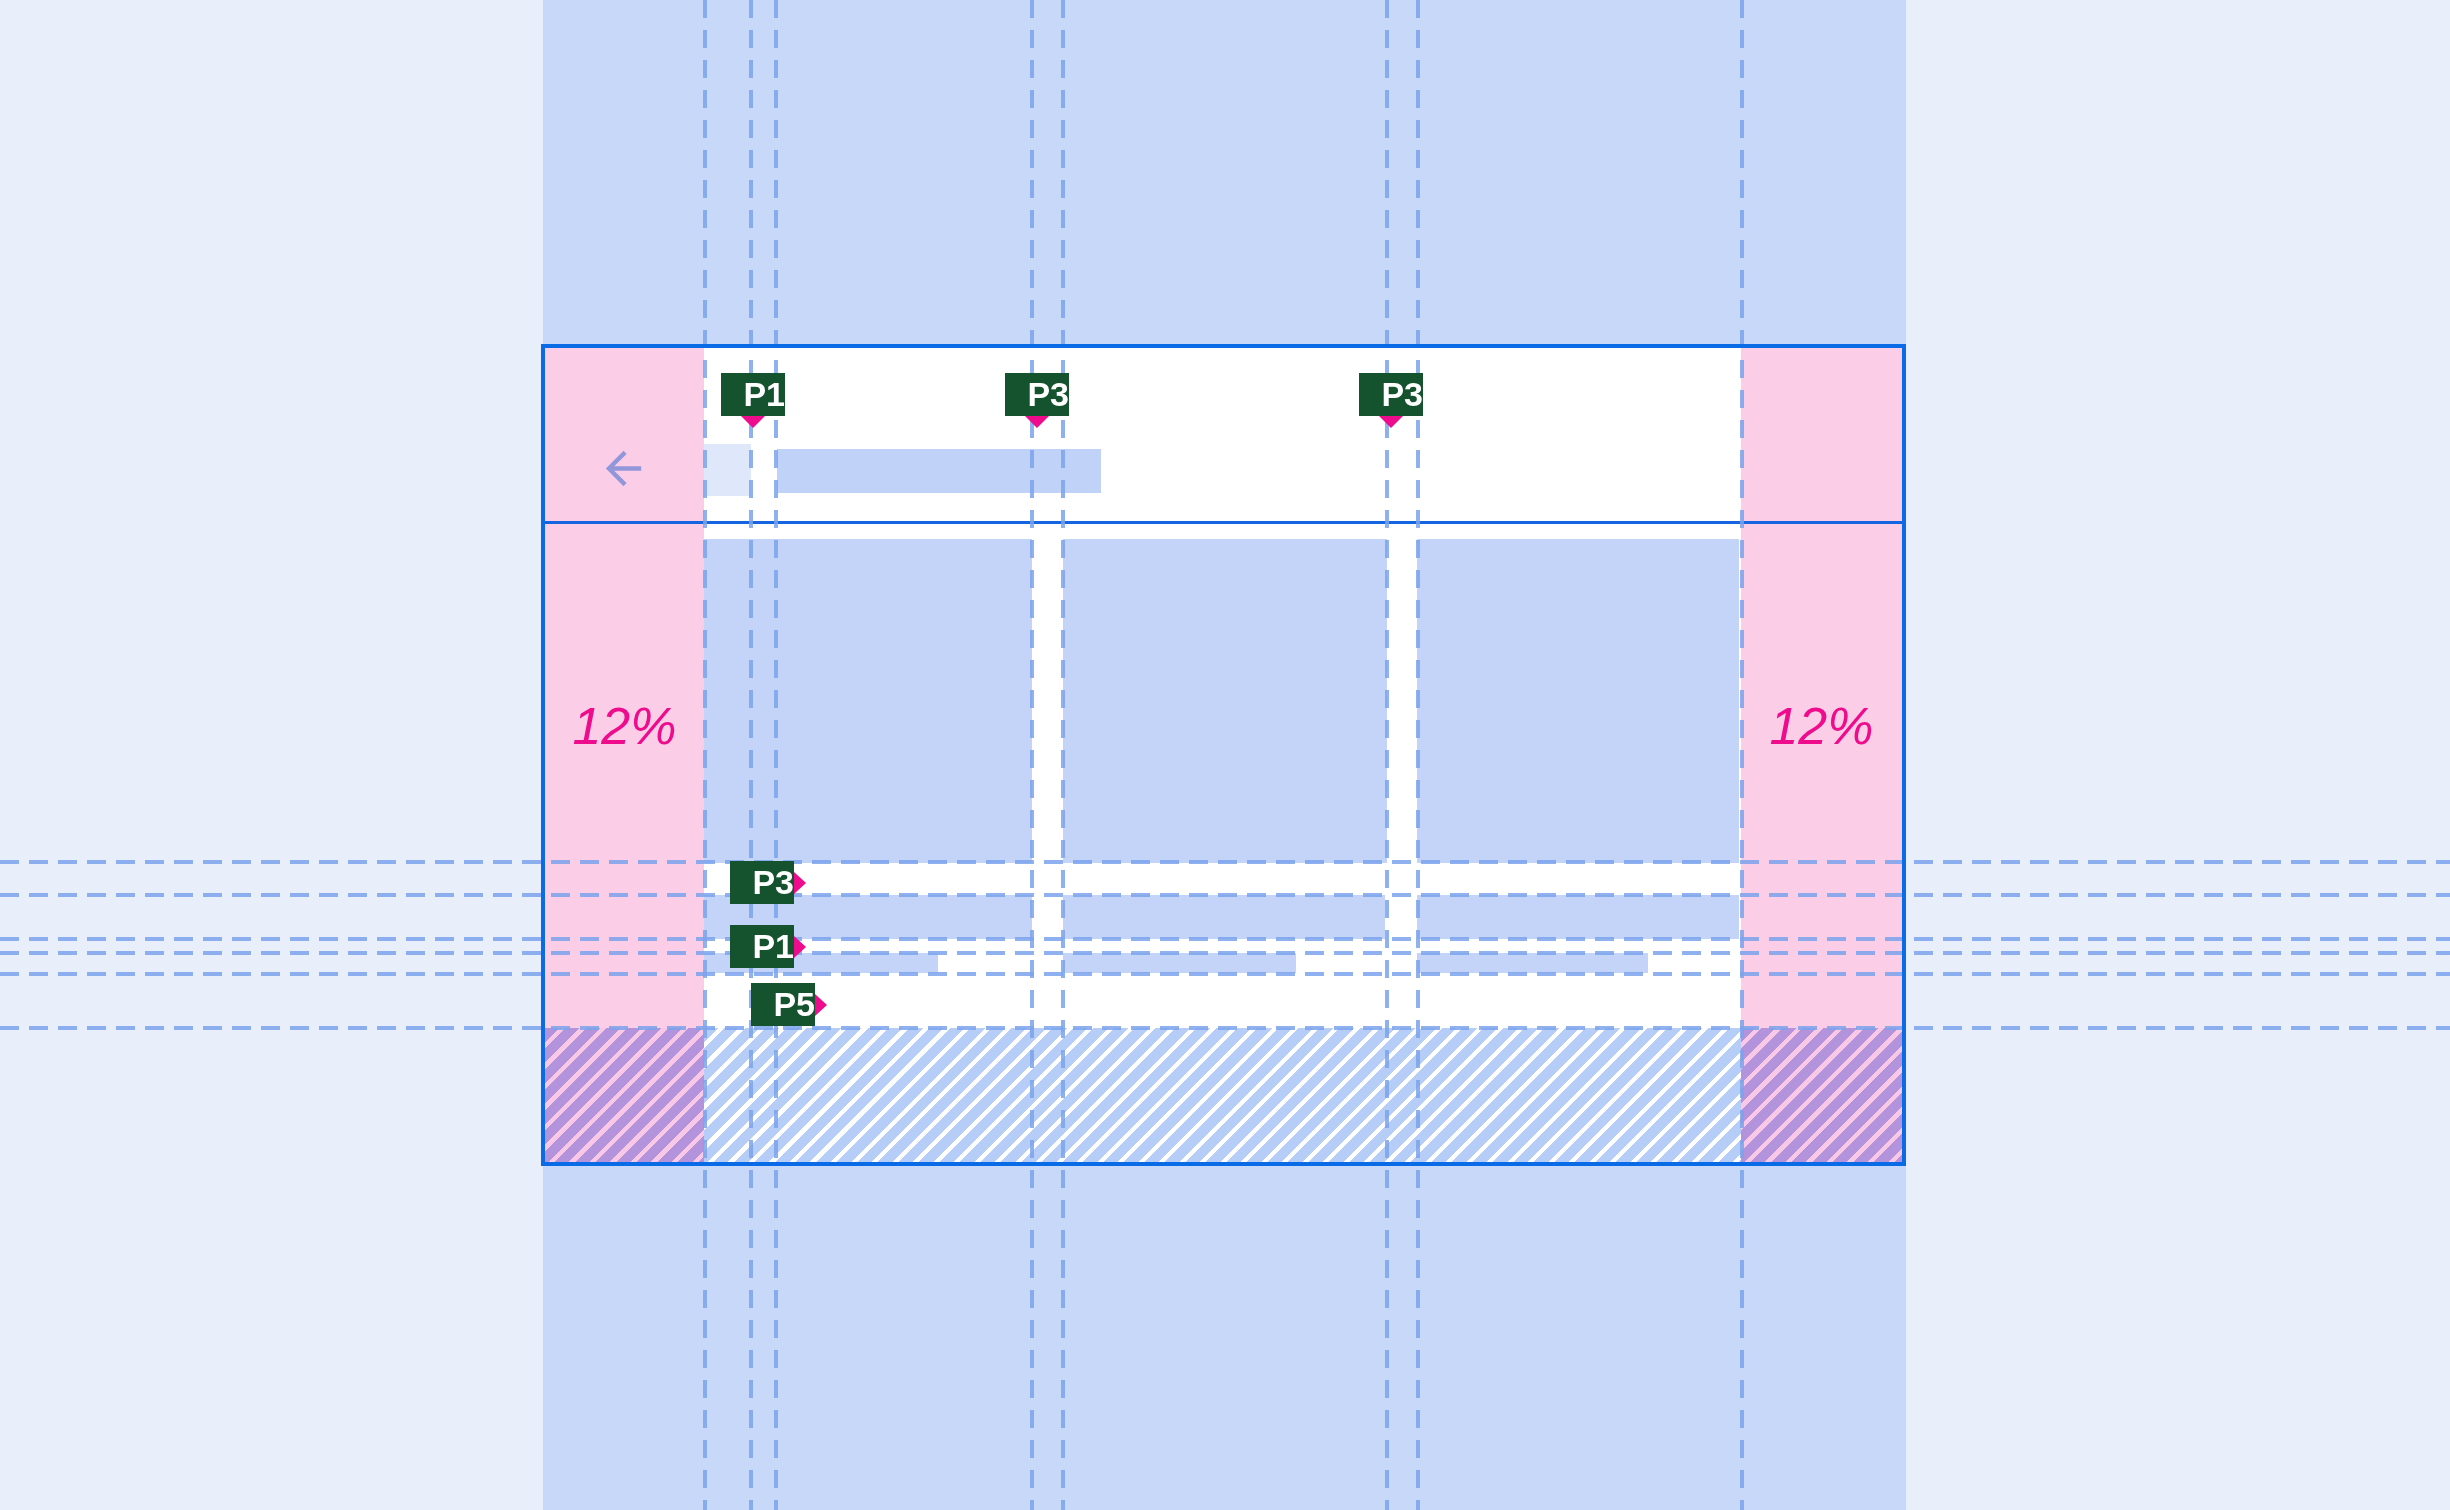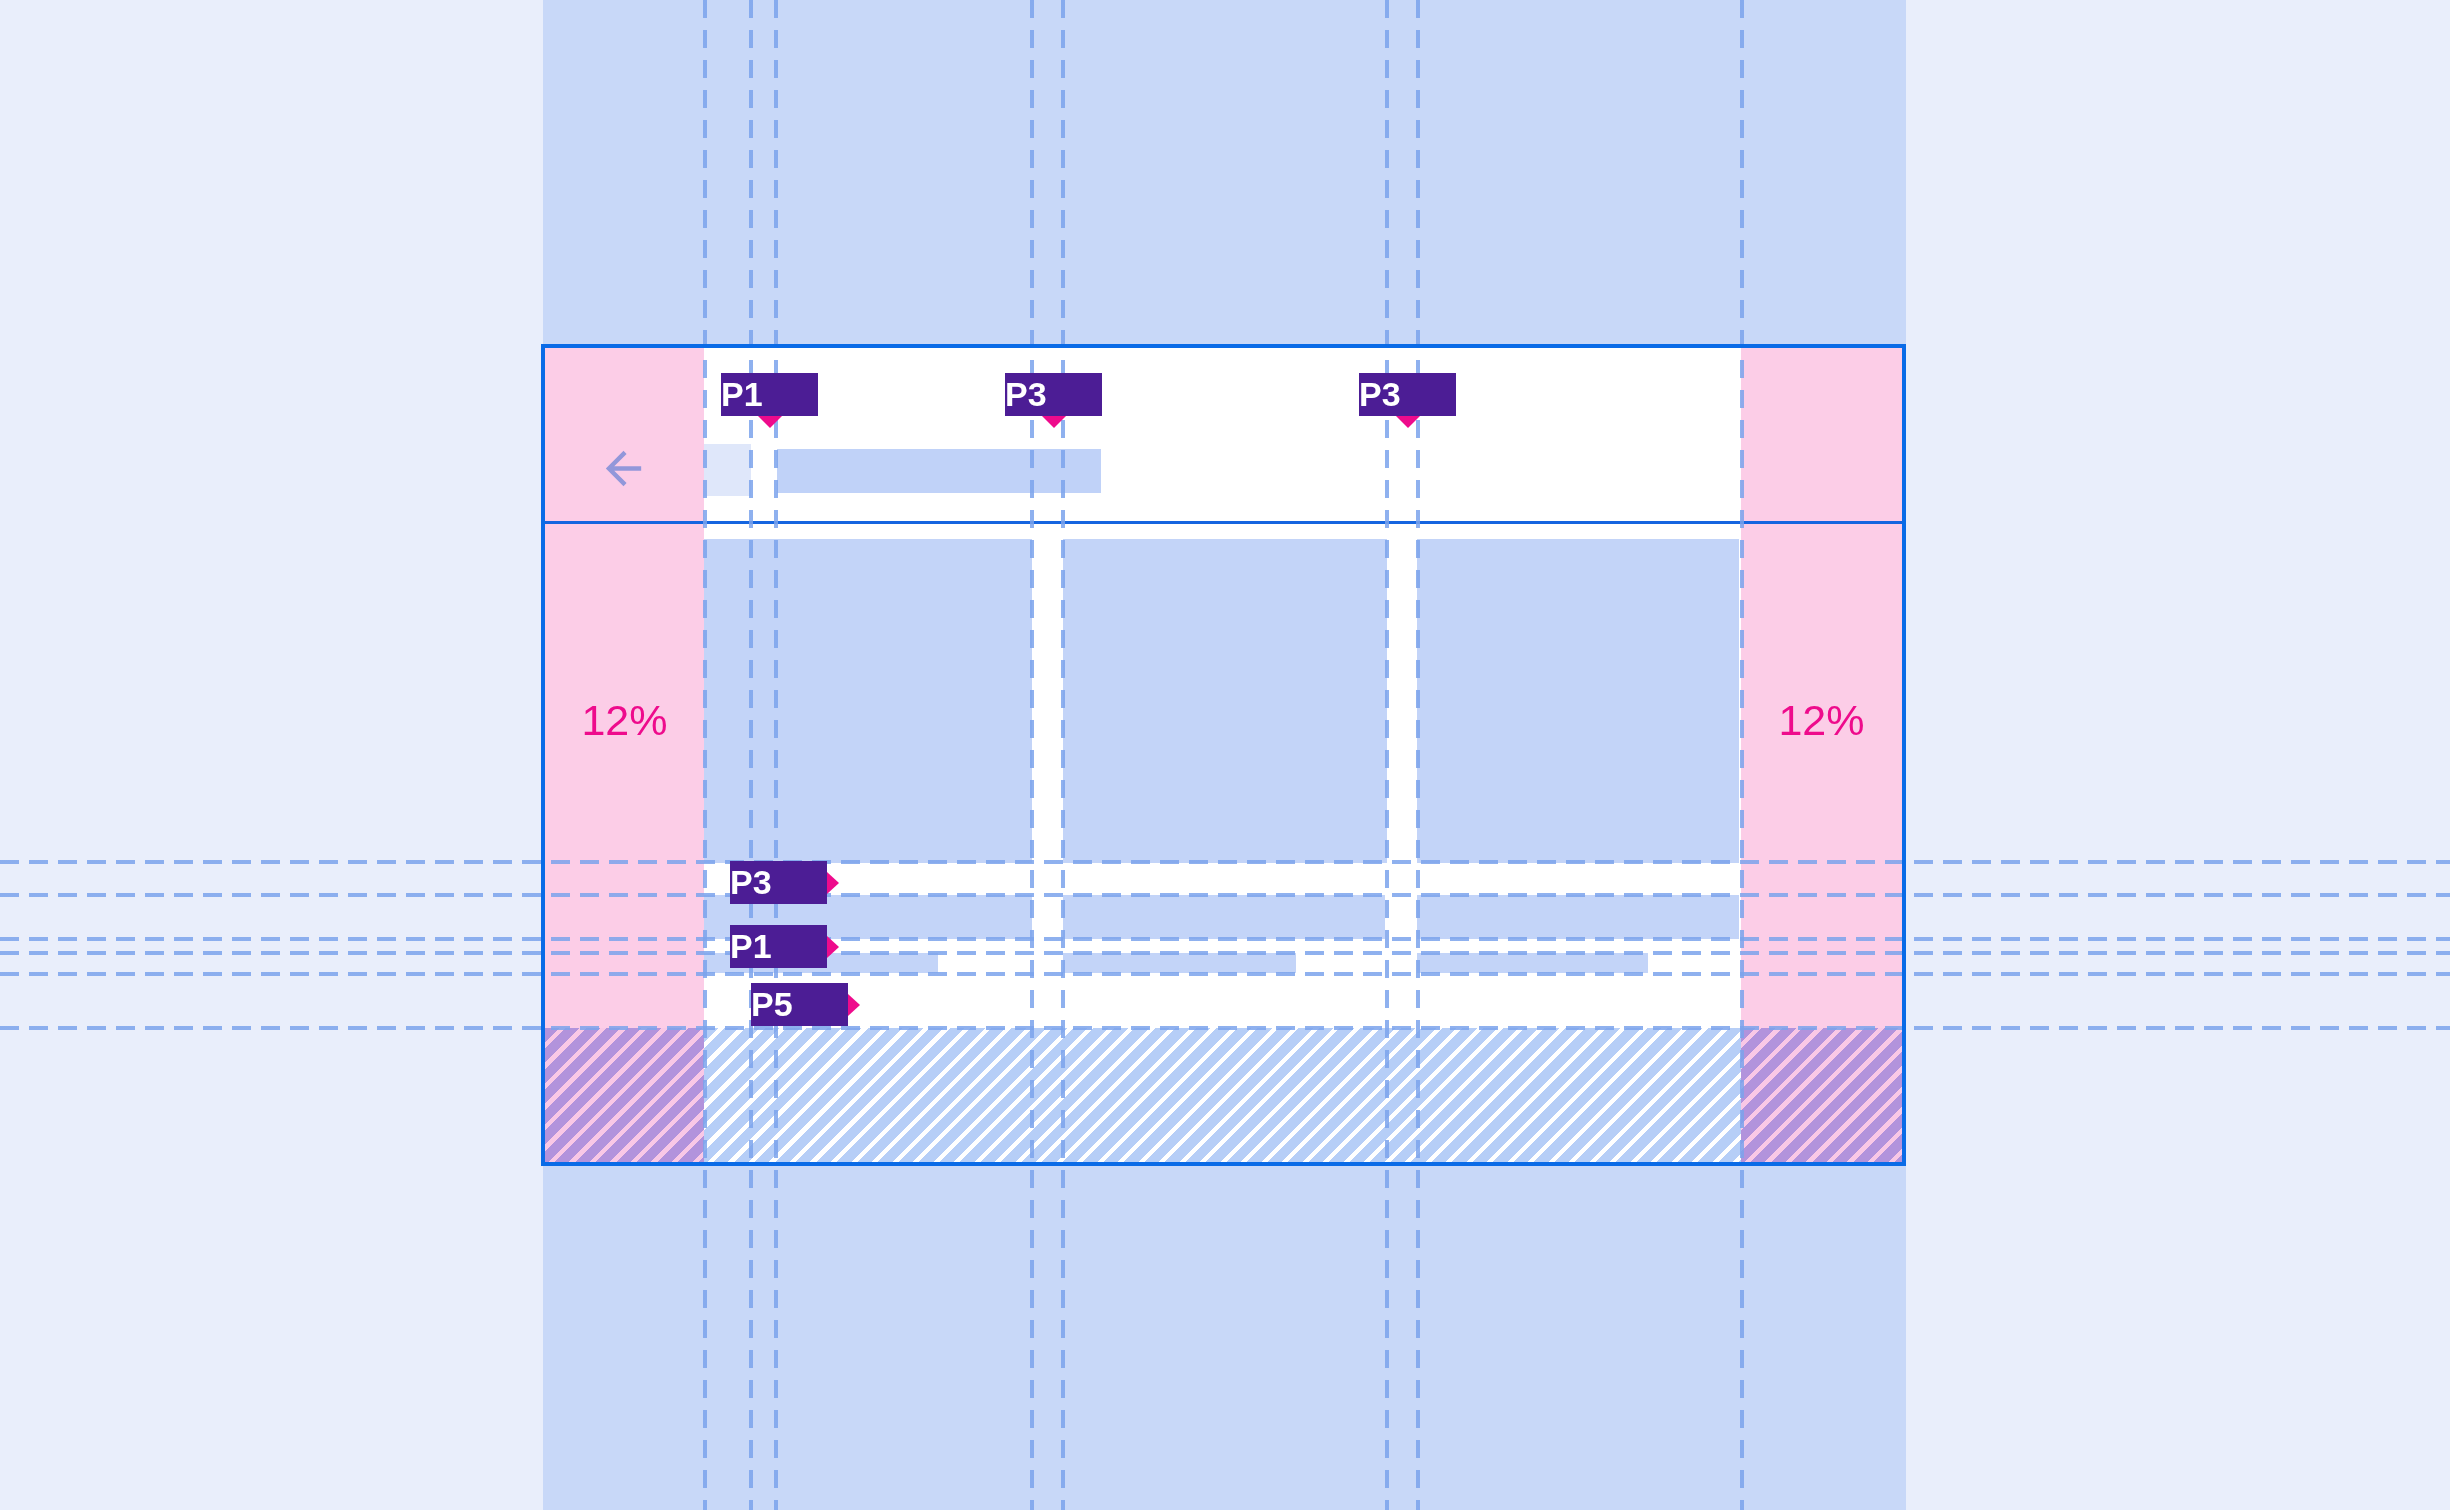--- a/index.html
+++ b/index.html
@@ -41,30 +41,30 @@
   .hatch.left{left:545px;width:159px;}
   .hatch.right{left:1741px;width:161px;}
 
   
   .vline{position:absolute;top:0;height:1511px;width:4.3px;z-index:6;opacity:.85;
     background:repeating-linear-gradient(to bottom,#7BA3EC 0 18px,transparent 18px 30px);}
   .hline{position:absolute;left:0;width:2450px;height:4.3px;z-index:6;opacity:.85;
     background:repeating-linear-gradient(to right,#7BA3EC 0 18.7px,transparent 18.7px 29px);}
 
   
-  .tag{position:absolute;width:97px;height:43px;background:#4c1d95;color:#FFFFFF;
-    display:flex;align-items:center;justify-content:flex-start;
+  .tag{position:absolute;width:64px;height:43px;background:#14532d;color:#FFFFFF;
+    display:flex;align-items:center;justify-content:flex-end;
     font-size:34px;font-weight:bold;z-index:7;}
   .tag .tri-down{position:absolute;top:100%;left:50%;transform:translateX(-50%);
     width:0;height:0;border:12px solid transparent;border-bottom:none;border-top:12.8px solid #EE0B8C;}
   .tag .tri-right{position:absolute;left:100%;top:50%;transform:translateY(-50%);
     width:0;height:0;border:11px solid transparent;border-right:none;border-left:12.8px solid #EE0B8C;}
 
-  .pct{position:absolute;z-index:7;color:#EE0B8C;font-size:43px;font-weight:500;
-    display:flex;justify-content:center;}
+  .pct{position:absolute;z-index:7;color:#EE0B8C;font-size:52px;font-weight:500;
+    display:flex;justify-content:center;font-style:italic;}
   .pct.left{left:545px;top:696px;width:159px;}
   .pct.right{left:1741px;top:696px;width:161px;}
 
   
   .frame-border{position:absolute;left:541px;top:344px;width:1365px;height:822px;
     border:4.3px solid #0A6BE7;box-sizing:border-box;z-index:8;pointer-events:none;}
 </style>
 </head>
 <body>
 

